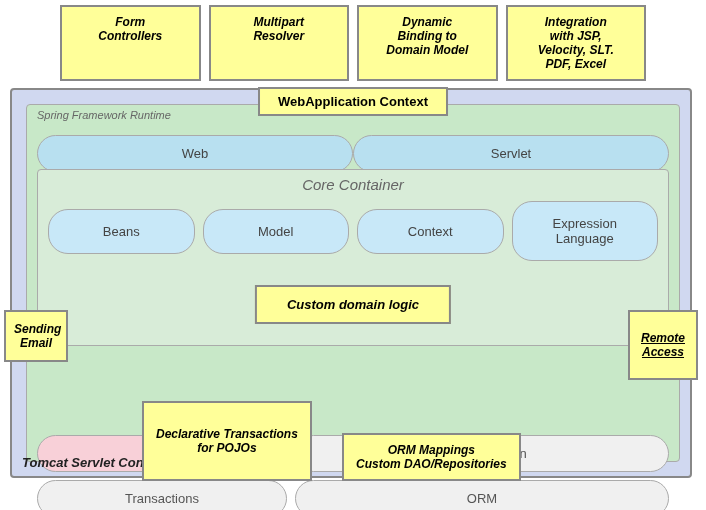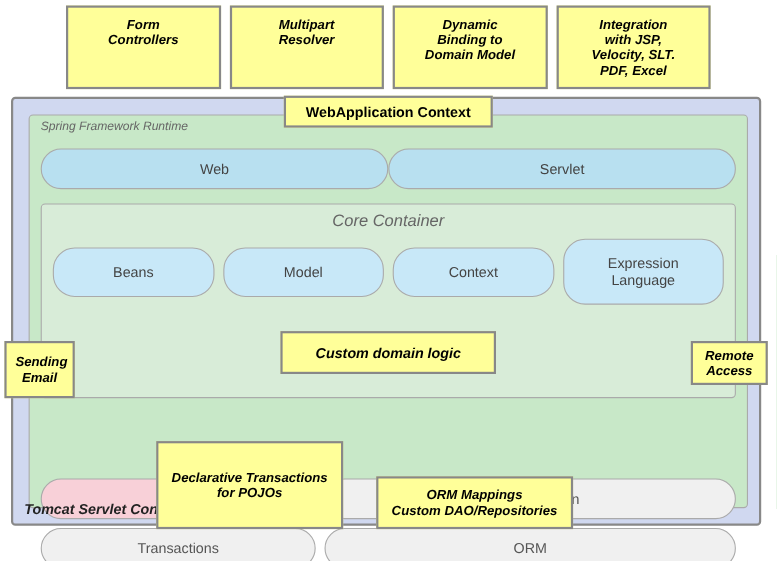--- a/index.html
+++ b/index.html
@@ -91,21 +91,21 @@
       border-radius: 20px;
       text-align: center;
       padding: 10px 0;
       font-size: 13px;
       color: #444;
     }
 
     
     .core-container {
       position: absolute;
-      top: 80px;
+      top: 64px;
       left: 10px;
       right: 10px;
       height: 177px;
       background: #d8ecd8;
       border: 1.5px solid #aaa;
       border-radius: 4px;
     }
 
     .core-container-label {
       text-align: center;
@@ -251,26 +251,27 @@
       text-align: center;
       width: 64px;
     }
 
     .remote-access-box {
       position: absolute;
       top: 220px;
       right: -8px;
       background: #ffff99;
       border: 2px solid #888;
-      padding: 4px 8px;
+      padding: 19px 8px;
       font-size: 12px;
       font-weight: bold;
       font-style: italic;
       text-align: center;
       width: 70px;
+      text-decoration: underline;
     }
 
     
     .bottom-left-box {
       position: absolute;
       bottom: -5px;
       left: 130px;
       background: #ffff99;
       border: 2px solid #888;
       padding: 24px 12px;

